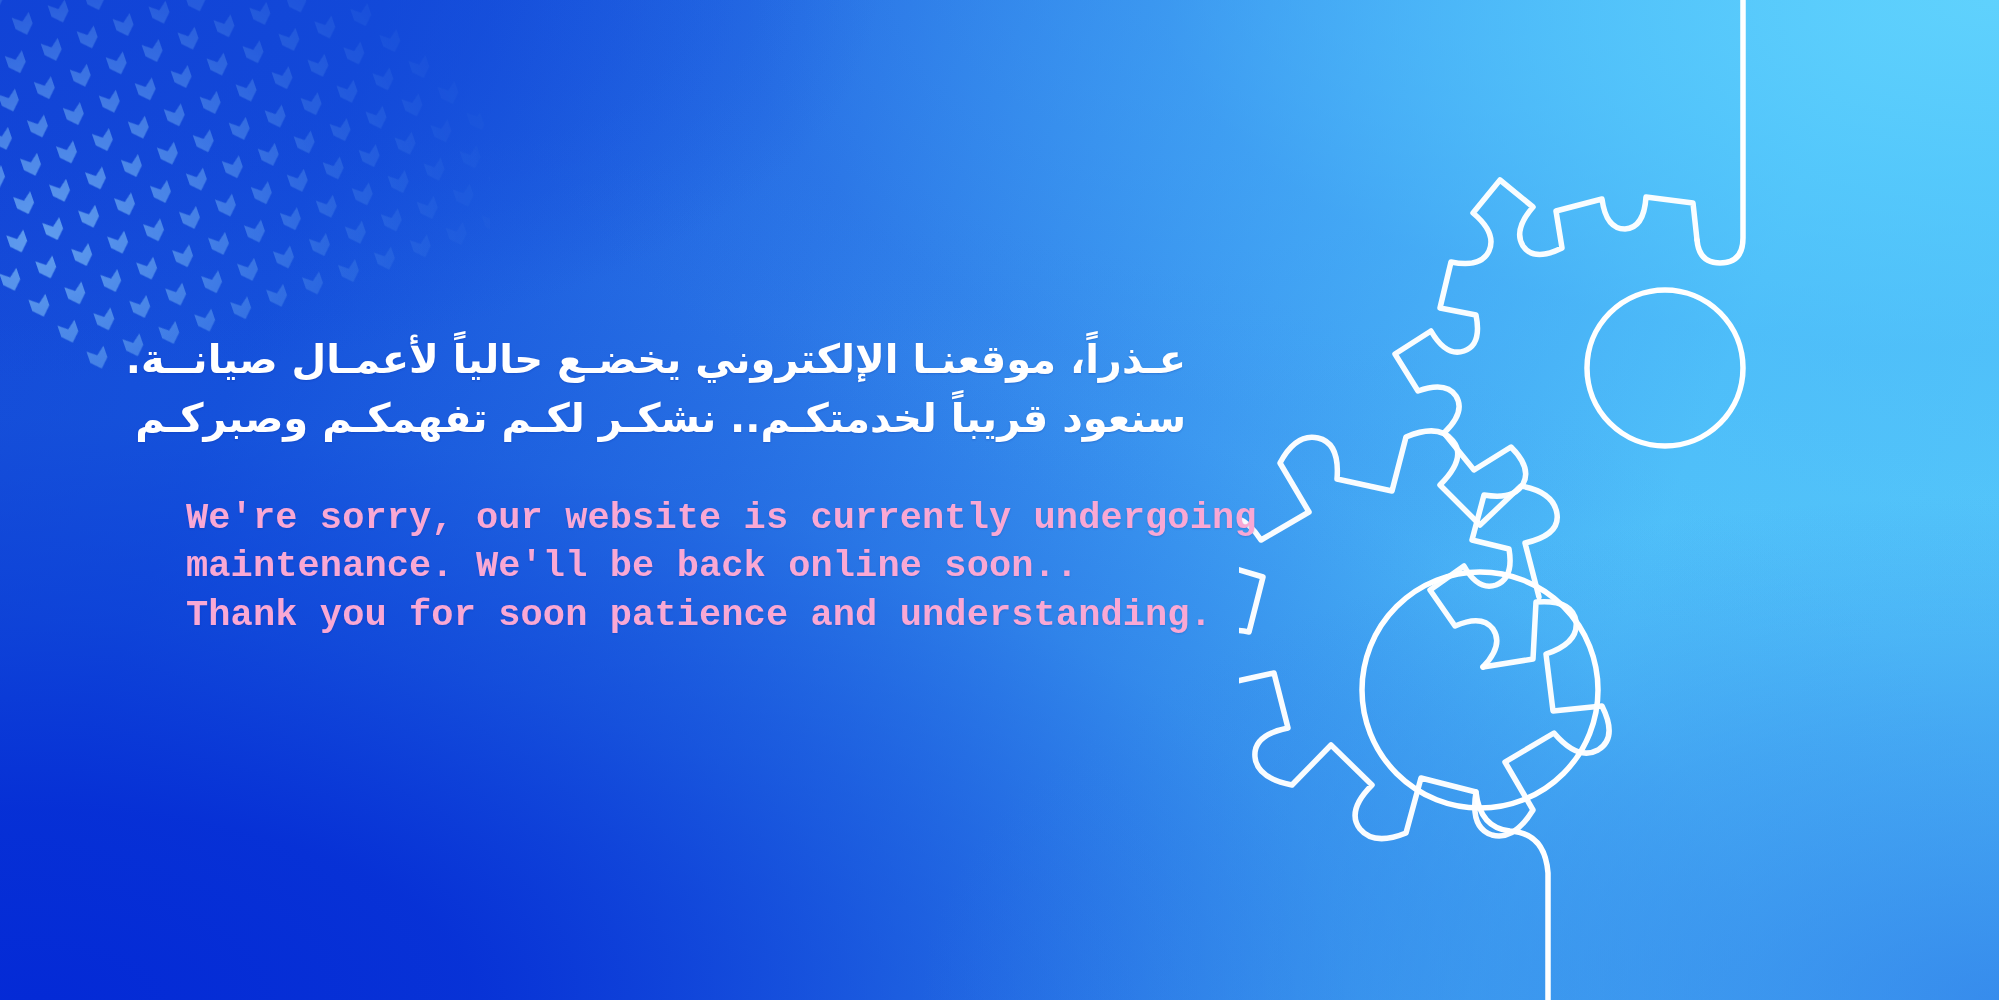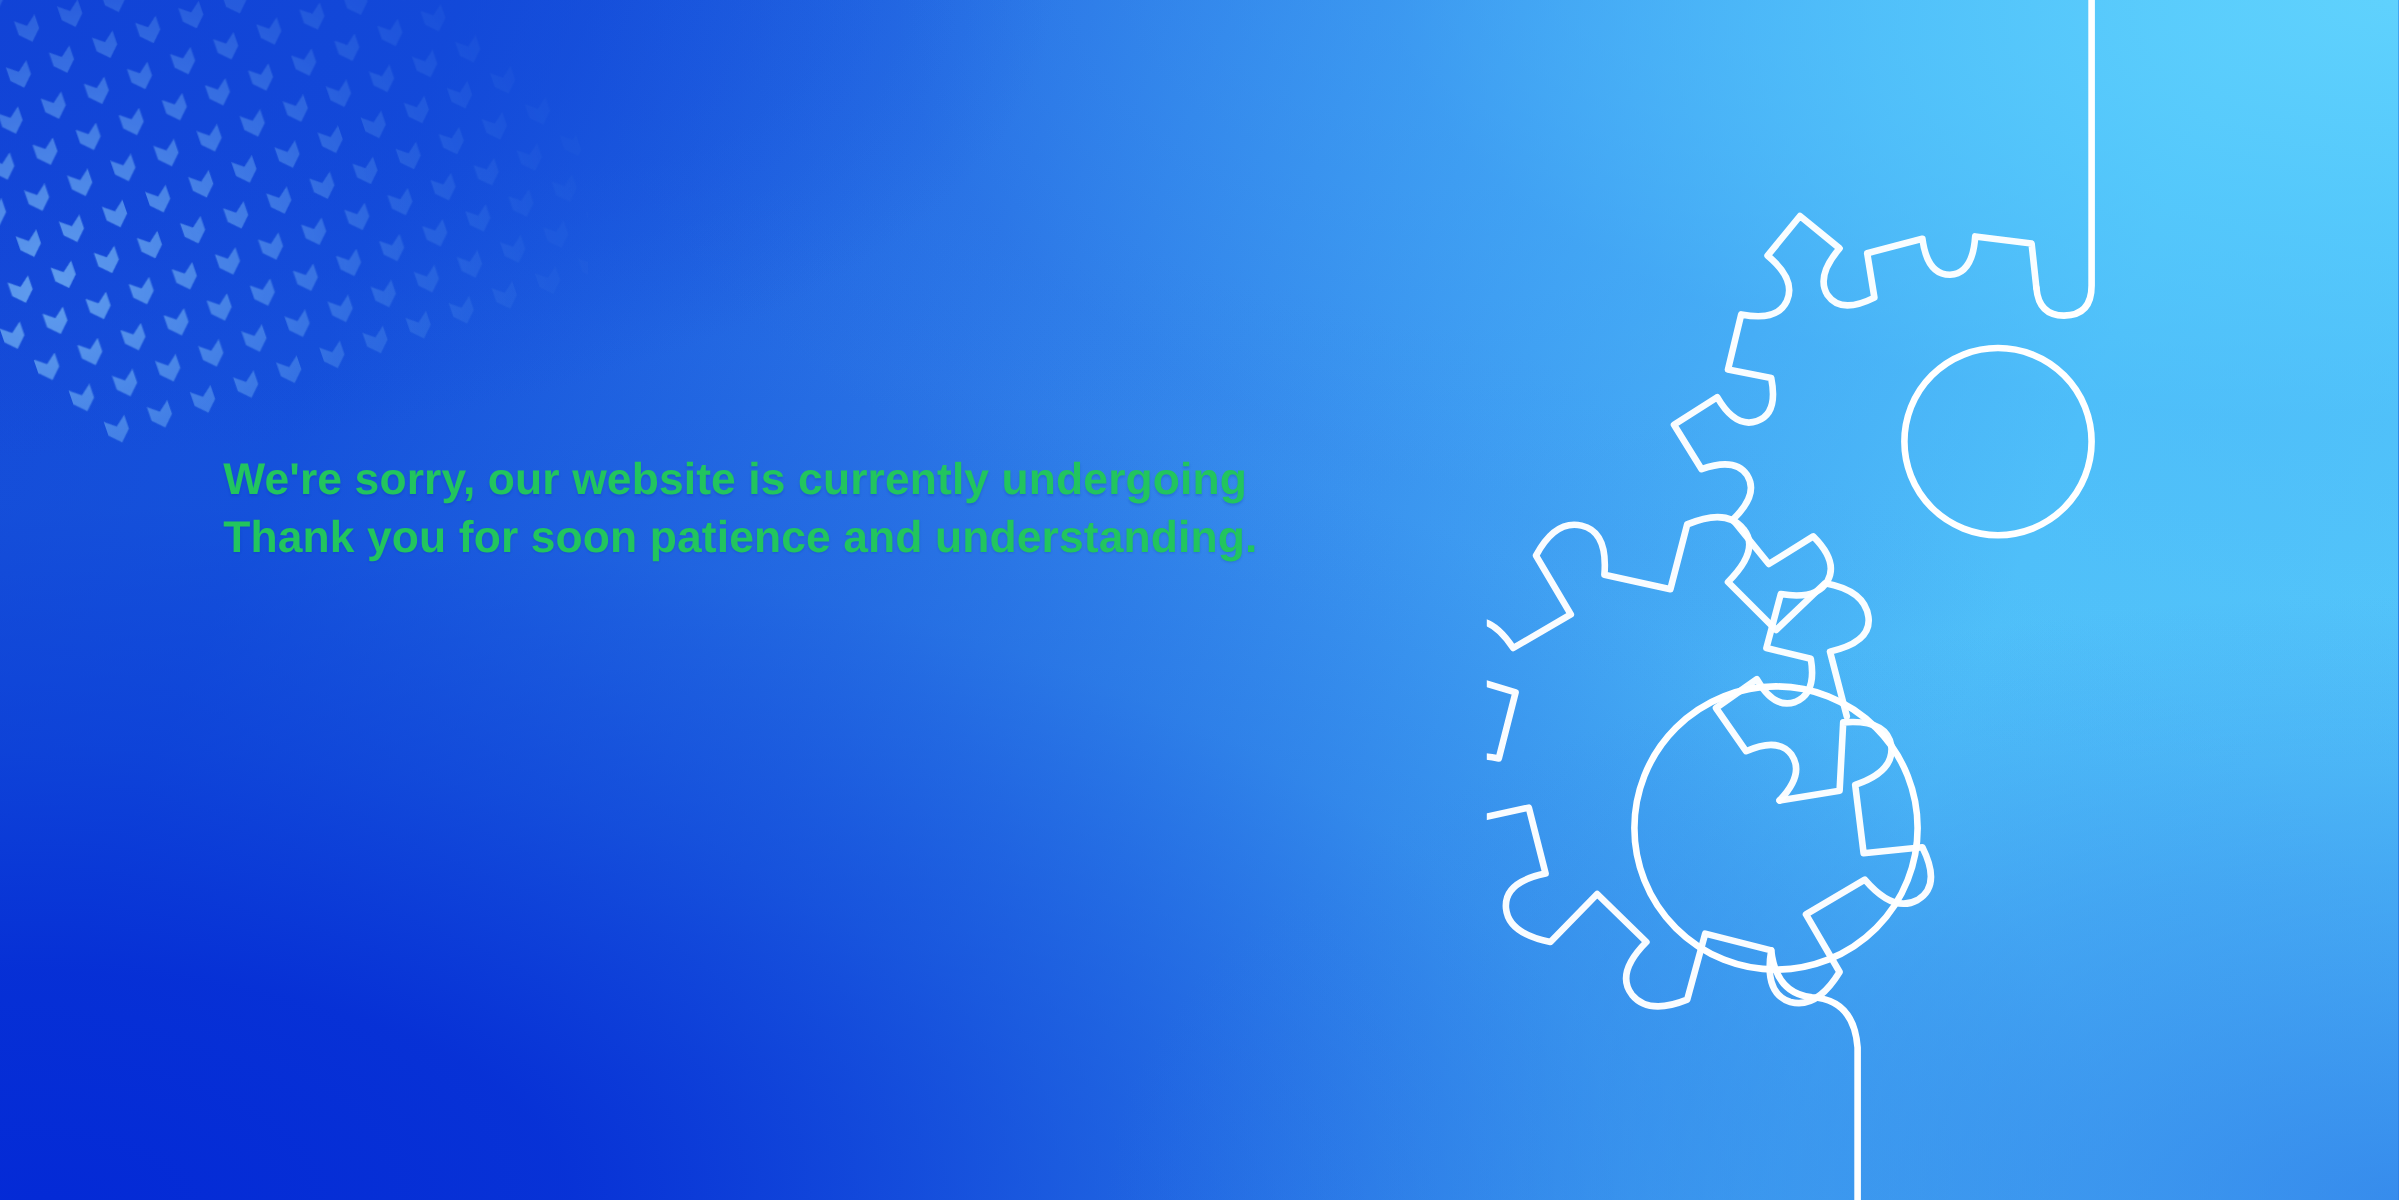--- a/index.html
+++ b/index.html
@@ -112,22 +112,22 @@
     line-height: 1.48;
     letter-spacing: 0px;
     white-space: nowrap;
     text-shadow: 0 1px 2px rgba(5,40,150,0.25);
   }
   .arabic .line {
     display: block;
   }
   .english {
     margin-top: 46px;
-    color: #22c55e;
-    font-family: Liberation Sans, sans-serif;
+    color: #f9a8d4;
+    font-family: Liberation Mono, monospace;
     font-size: 37px;
     font-weight: 700;
     line-height: 1.30;
     letter-spacing: 0.1px;
     text-shadow: 0 1px 2px rgba(5,40,150,0.2);
   }
   .english .line {
     display: block;
     white-space: nowrap;
   }
@@ -262,21 +262,26 @@
       " stroke-opacity="0.97"></path>
 
       <circle cx="1480" cy="690" r="118"></circle>
 
       <path d="M1476 792 Q1480 828 1510 831 Q1545 833 1548 873 L1548 1005"></path>
     </g>
   </svg>
 
   <div class="copy">
 
+    <div class="arabic" dir="rtl" lang="ar">
+      <span class="line">عـذراً، موقعنـا الإلكتروني يخضـع حالياً لأعمـال صيانــة.</span>
+      <span class="line">سنعود قريباً لخدمتكـم.. نشكـر لكـم تفهمكـم وصبركـم</span>
+    </div>
 
     <div class="english" lang="en">
       <span class="line">We're sorry, our website is currently undergoing</span>
+      <span class="line">maintenance. We'll be back online soon..</span>
       <span class="line">Thank you for soon patience and understanding.</span>
     </div>
 
   </div>
 
 </div>
 
 </body></html>

